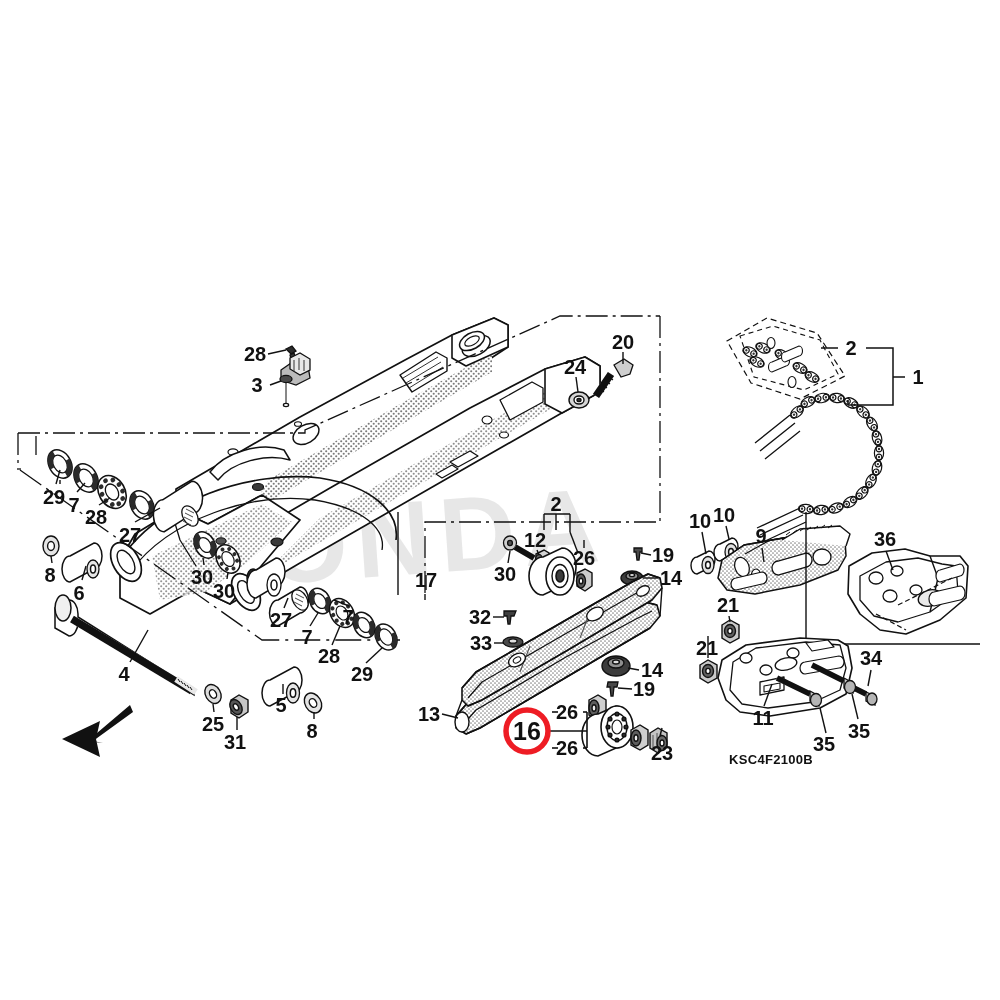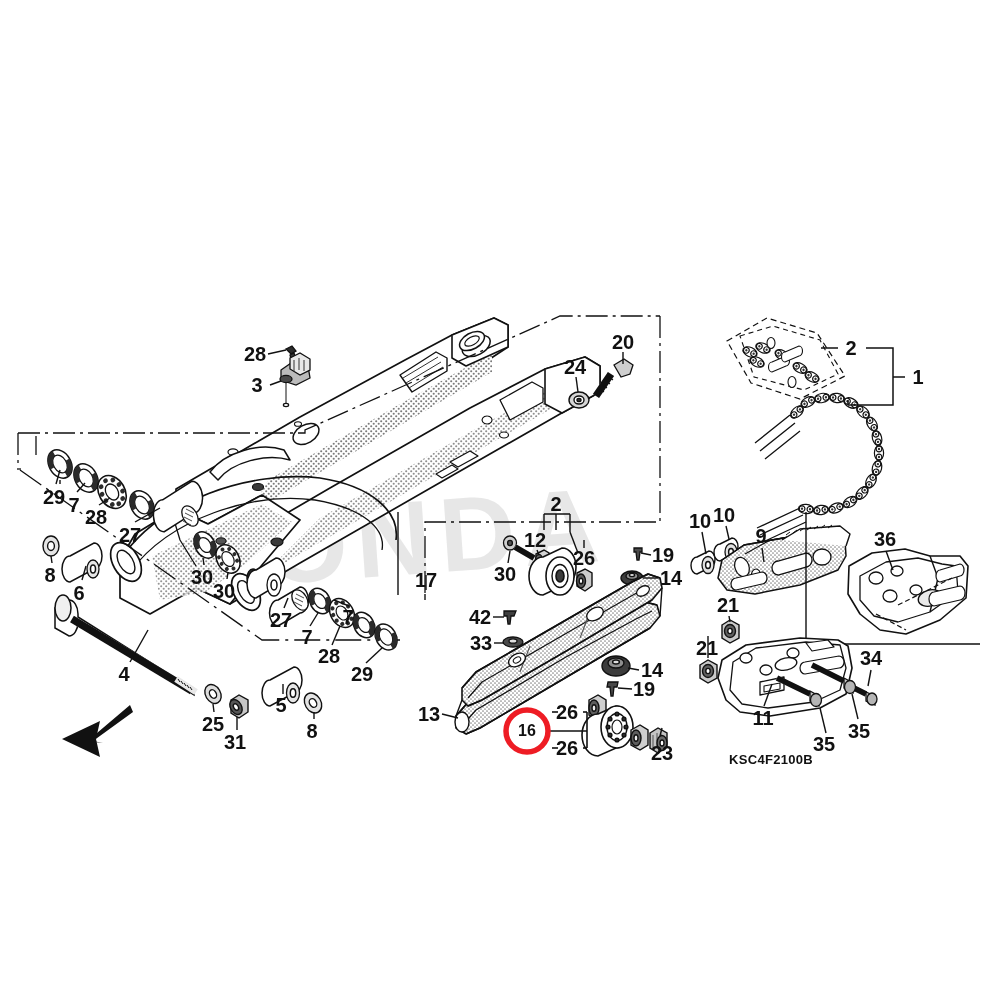--- a/index.html
+++ b/index.html
@@ -5,21 +5,21 @@
 <style>
   html,body{margin:0;padding:0;background:#ffffff;}
   body{width:1000px;height:1000px;overflow:hidden;
        font-family:"Liberation Sans","DejaVu Sans",sans-serif;color:#000;}
   #stage{position:relative;width:1000px;height:1000px;background:#fff;}
   #art{position:absolute;left:0;top:0;width:1000px;height:1000px;}
   .lbl{position:absolute;font-family:"Liberation Sans","DejaVu Sans",sans-serif;
        font-weight:700;font-size:20px;line-height:1;color:#111;
        white-space:nowrap;transform:translate(-50%,-50%);letter-spacing:0px;}
   .lbl.sm{font-size:13px;font-weight:600;letter-spacing:.3px;}
-  .lbl.hl{font-size:16px;}
+  .lbl.hl{font-size:25px;}
 </style>
 </head>
 <body>
 
 <div id="stage">
 
   <svg id="art" viewBox="0 0 1000 1000" xmlns="http://www.w3.org/2000/svg">
     <defs>
       <pattern id="dots" width="5" height="5" patternUnits="userSpaceOnUse">
         <rect width="5" height="5" fill="#fff"></rect>
@@ -648,21 +648,21 @@
   <div class="lbl" style="left:235px;top:742px">31</div>
   <div class="lbl" style="left:281px;top:705px">5</div>
   <div class="lbl" style="left:312px;top:731px">8</div>
   <div class="lbl" style="left:426px;top:580px">17</div>
   <div class="lbl" style="left:505px;top:574px">30</div>
   <div class="lbl" style="left:535px;top:540px">12</div>
   <div class="lbl" style="left:556px;top:504px">2</div>
   <div class="lbl" style="left:584px;top:558px">26</div>
   <div class="lbl" style="left:663px;top:555px">19</div>
   <div class="lbl" style="left:671px;top:578px">14</div>
-  <div class="lbl" style="left:480px;top:617px">42</div>
+  <div class="lbl" style="left:480px;top:617px">32</div>
   <div class="lbl" style="left:481px;top:643px">33</div>
   <div class="lbl" style="left:429px;top:714px">13</div>
   <div class="lbl" style="left:652px;top:670px">14</div>
   <div class="lbl" style="left:644px;top:689px">19</div>
   <div class="lbl hl" style="left:527px;top:731px">16</div>
   <div class="lbl" style="left:567px;top:712px">26</div>
   <div class="lbl" style="left:567px;top:748px">26</div>
   <div class="lbl" style="left:662px;top:753px">23</div>
   <div class="lbl" style="left:700px;top:521px">10</div>
   <div class="lbl" style="left:724px;top:515px">10</div>

